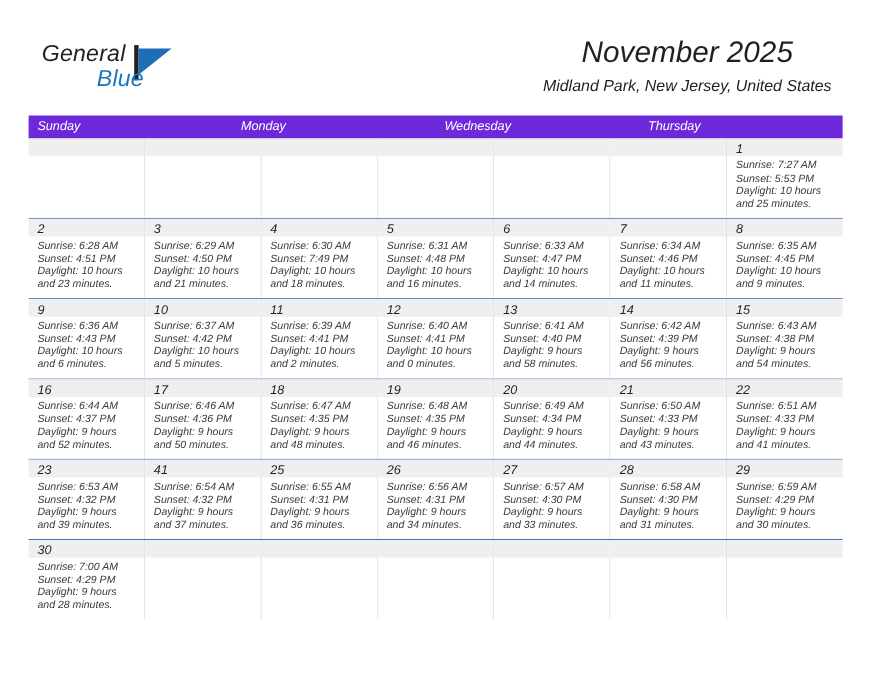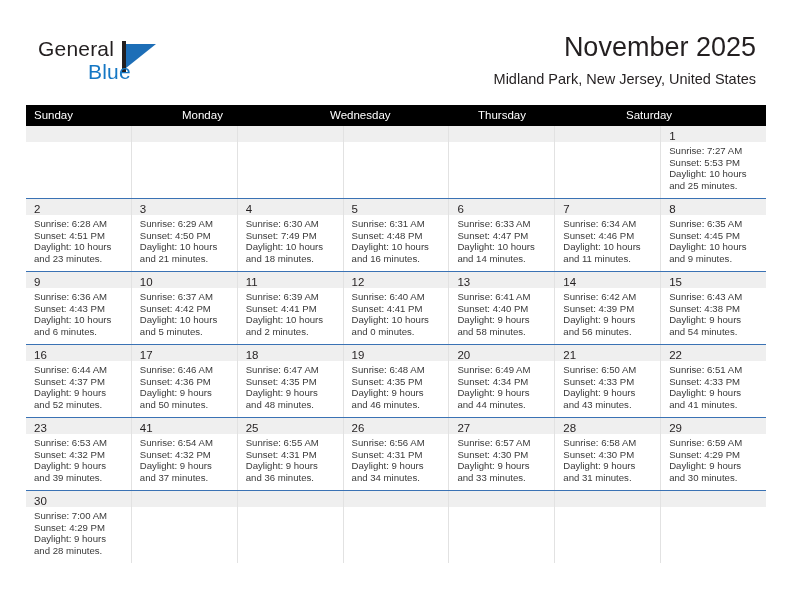--- a/index.html
+++ b/index.html
@@ -12,20 +12,21 @@
     height: 612px;
     font-family: "Liberation Sans", sans-serif;
     color: #231f20;
     overflow: hidden;
   }
   .page {
     position: relative;
     width: 792px;
     height: 612px;
     box-sizing: border-box;
+    font-style: italic;
   }
 
   
   .header {
     position: absolute;
     left: 0;
     top: 0;
     width: 792px;
     height: 104px;
   }
@@ -77,39 +78,40 @@
     right: 36px;
     top: 32px;
     text-align: right;
   }
   .cal-title {
     font-size: 27px;
     font-weight: normal;
     color: #231f20;
     line-height: 1.15;
     white-space: nowrap;
+    text-align: center;
   }
   .cal-subtitle {
     margin-top: 8px;
     font-size: 14.5px;
     color: #231f20;
     line-height: 1.2;
     white-space: nowrap;
   }
 
   
   .calendar {
     position: absolute;
     left: 26px;
     top: 105px;
     width: 740px;
   }
   .dow-row {
     display: flex;
-    background: #000000;
+    background: #6d28d9;
     height: 21px;
   }
   .dow {
     flex: 1 1 0;
     min-width: 0;
     color: #ffffff;
     font-size: 11.5px;
     line-height: 21px;
     padding-left: 8px;
     box-sizing: border-box;
@@ -179,21 +181,20 @@
     </div>
 
   </div>
 
   <div class="calendar">
     <div class="dow-row">
         <div class="dow">Sunday</div>
         <div class="dow">Monday</div>
         <div class="dow">Wednesday</div>
         <div class="dow">Thursday</div>
-        <div class="dow">Saturday</div>
       </div>
     <div id="weeks-container">
         <div class="week">
           <div class="cell empty">
             <div class="daynum-band"></div>
           </div>
           <div class="cell empty">
             <div class="daynum-band"></div>
           </div>
           <div class="cell empty">

